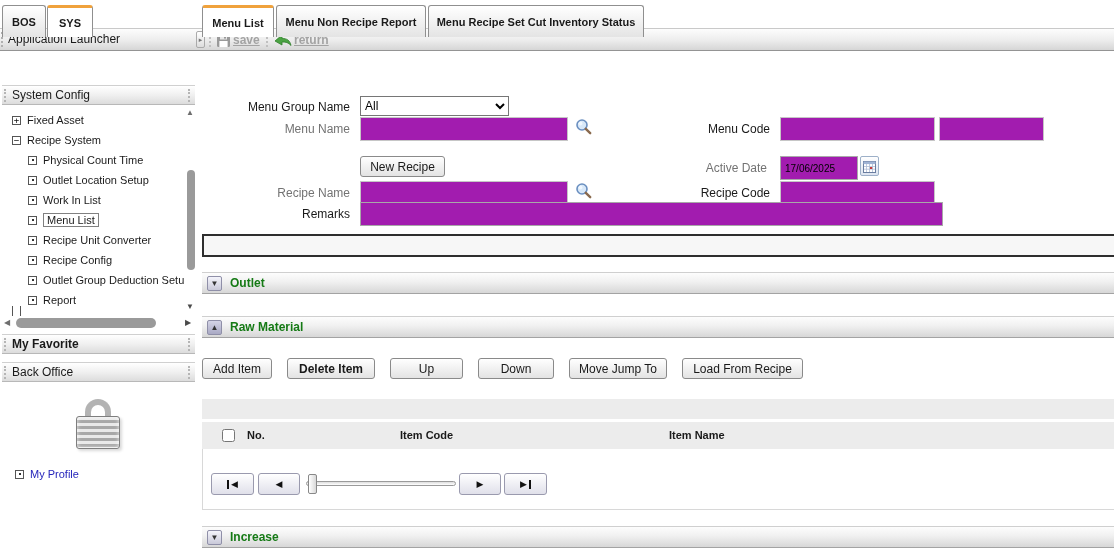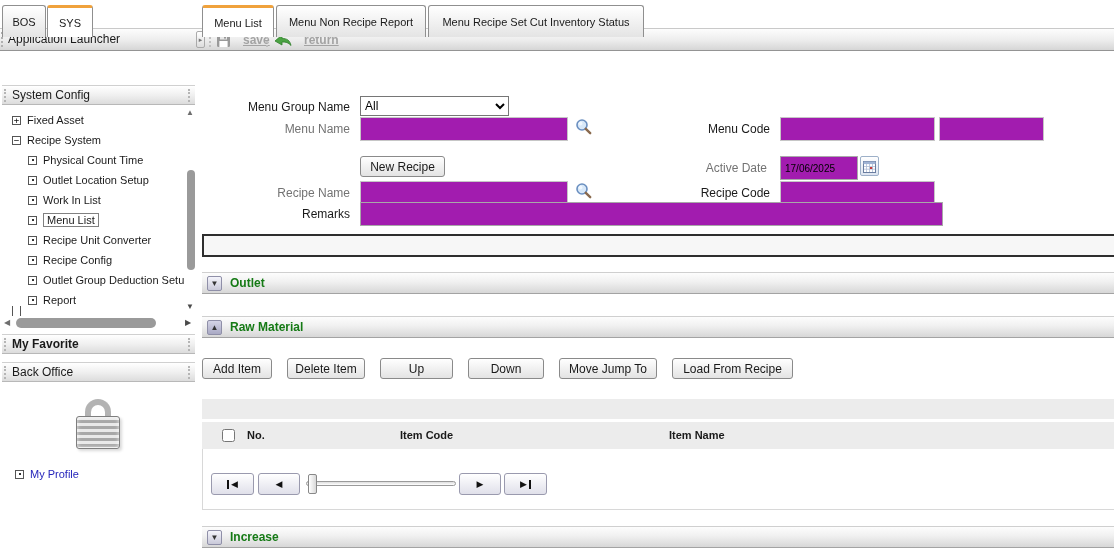--- a/index.html
+++ b/index.html
@@ -3,33 +3,33 @@
 <meta charset="utf-8">
 <style>
   * { margin:0; padding:0; box-sizing:border-box; }
   body { font-family:"Liberation Sans","DejaVu Sans",sans-serif; background:#fff; }
   .screen { position:relative; width:1114px; height:555px; background:#fff; overflow:hidden; font-size:12px; color:#1a1a1a; }
 
   
   .tab { position:absolute; top:5px; height:32px; border:1px solid #8f8f8f; border-bottom:none;
          border-radius:3px 3px 0 0; background:linear-gradient(#ffffff,#e4e4e4);
          display:flex; align-items:center; justify-content:center;
-         font-size:11px; font-weight:normal; cursor:pointer; z-index:5; }
+         font-size:11px; font-weight:bold; cursor:pointer; z-index:5; }
   .tab.active { background:#ffffff; border-top:3px solid #F0A23C; }
 
   
   .toolbar { position:absolute; left:0; top:28px; width:1114px; height:23px;
              background:linear-gradient(#fdfdfd,#ececec 55%,#d6d6d6);
              border-top:1px solid #c9c9c9; border-bottom:1px solid #949494; }
   .toolbar .title { position:absolute; left:8px; top:0; line-height:21px; font-size:12px; }
   .tb-grip-edge { position:absolute; left:1px; top:3px; width:3px; height:15px; border-left:2px dotted #b0b0b0; }
   .tb-handle { position:absolute; left:196px; top:2px; width:9px; height:17px; border:1px solid #aaa; border-radius:2px;
                background:linear-gradient(#fff,#ddd); font-size:7px; color:#777; text-align:center; line-height:15px; cursor:pointer; }
   .tb-sep { position:absolute; top:3px; width:2px; height:15px; border-left:2px dotted #c0c0c0; }
-  .tb-item { position:absolute; top:2px; height:18px; display:flex; align-items:center; gap:12px; cursor:pointer; }
+  .tb-item { position:absolute; top:2px; height:18px; display:flex; align-items:center; gap:2px; cursor:pointer; }
   .tb-item .lbl { font-size:12px; font-weight:bold; color:#a3a3a3; text-decoration:underline; }
 
   
   .side-hdr { position:absolute; left:2px; width:193px; height:20px;
               background:linear-gradient(#ffffff,#f0f0f0 50%,#dcdcdc);
               border-top:1px solid #d0d0d0; border-bottom:1px solid #b8b8b8;
               line-height:19px; padding-left:10px; font-size:12px; cursor:pointer; }
   .side-hdr::before, .side-hdr::after { content:""; position:absolute; top:3px; width:2px; height:13px; border-left:2px dotted #b5b5b5; }
   .side-hdr::before { left:2px; } .side-hdr::after { right:3px; }
   .trow { position:absolute; height:18px; display:flex; align-items:center; gap:6px; cursor:pointer; }
@@ -258,21 +258,21 @@
     <span class="sec-title">Outlet</span>
   </div>
 
   <div class="secbar" style="top:316px;">
     <span class="sec-toggle up"><span>▲</span></span>
     <span class="sec-title">Raw Material</span>
   </div>
 
   <div class="rm-buttons">
     <button class="btn" style="width:70px;">Add Item</button>
-    <button class="btn" style="width:78px;">Delete Item</button>
+    <button class="btn" style="width:88px;font-weight:bold;">Delete Item</button>
     <button class="btn" style="width:73px;">Up</button>
     <button class="btn" style="width:76px;">Down</button>
     <button class="btn" style="width:98px;">Move Jump To</button>
     <button class="btn" style="width:121px;">Load From Recipe</button>
   </div>
 
   <div class="grid-band"></div>
   <div class="grid-hdr">
     <input type="checkbox" style="">
     <span class="col" style="left:45px;">No.</span>

